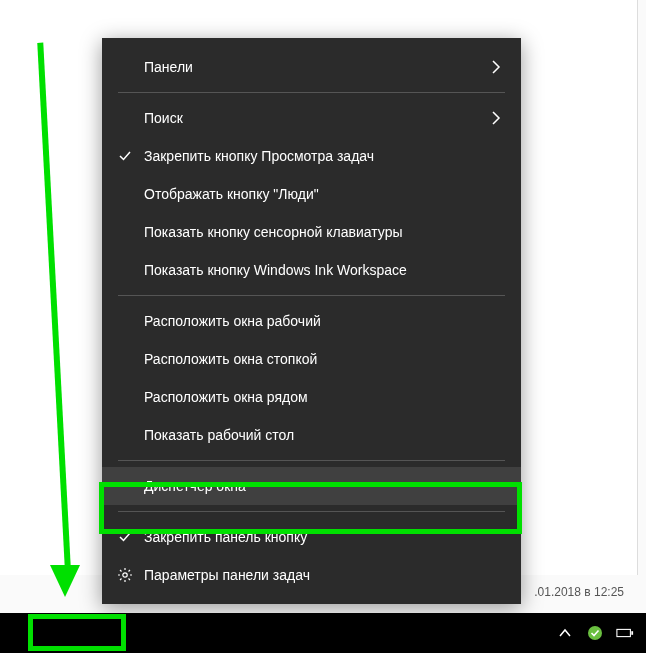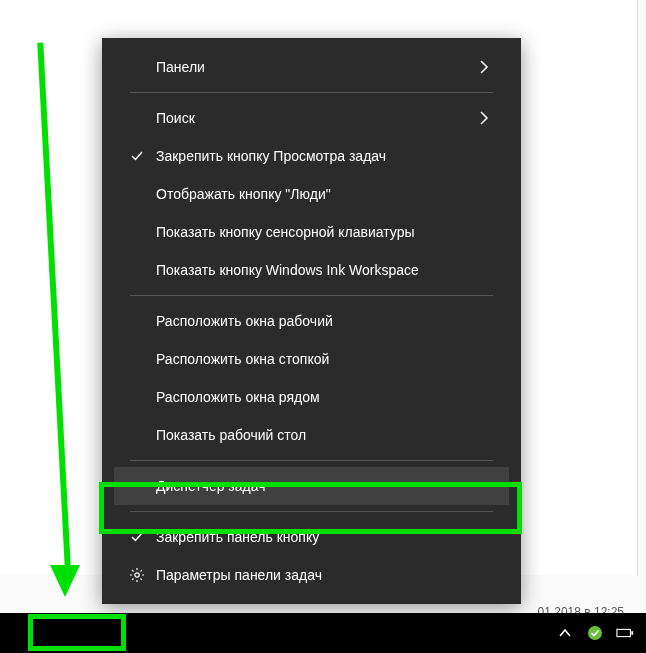--- a/index.html
+++ b/index.html
@@ -1,27 +1,27 @@
 <!DOCTYPE html>
 <html><head>
   <meta charset="utf-8">
   <style>
     * { margin: 0; padding: 0; box-sizing: border-box; }
     body { width: 646px; height: 653px; position: relative; font-family: 'Segoe UI', Tahoma, sans-serif; background: #f0f0f0; overflow: hidden; }
     .background { position: absolute; inset: 0; background: #fafafa; }
     .bg-panel-top { position: absolute; top: 0; left: 0; right: 8px; height: 575px; background: #fff; border-right: 1px solid #ddd; }
-    .bg-timestamp { position: absolute; right: 22px; top: 605px; font-size: 12px; color: #555; }
+    .bg-timestamp { position: absolute; right: 22px; top: 585px; font-size: 12px; color: #555; }
     .context-menu {
       position: absolute;
       left: 102px;
       top: 38px;
       width: 419px;
       background: #2b2b2b;
       color: #fff;
-      padding: 10px 12px;
+      padding: 10px 0;
       box-shadow: 0 4px 20px rgba(0,0,0,.4);
       z-index: 50;
     }
     .menu-item {
       position: relative;
       padding: 0 16px 0 42px;
       height: 38px;
       display: flex;
       align-items: center;
       cursor: default;
@@ -149,21 +149,21 @@
     <span class="label">Расположить окна рядом</span>
   </div>
 
   <div class="menu-item">
     <span class="label">Показать рабочий стол</span>
   </div>
 
   <div class="menu-sep"></div>
 
   <div class="menu-item hover">
-    <span class="label">Диспетчер задач</span>
+    <span class="label">Диспетчер окна</span>
   </div>
 
   <div class="menu-sep"></div>
 
   <div class="menu-item">
     <span class="left-icon">
       <svg width="14" height="14" viewBox="0 0 14 14">
           <path d="M2 7 L5.5 10.5 L12 3" stroke="#fff" stroke-width="1.5" fill="none"></path>
         </svg>
     </span>

